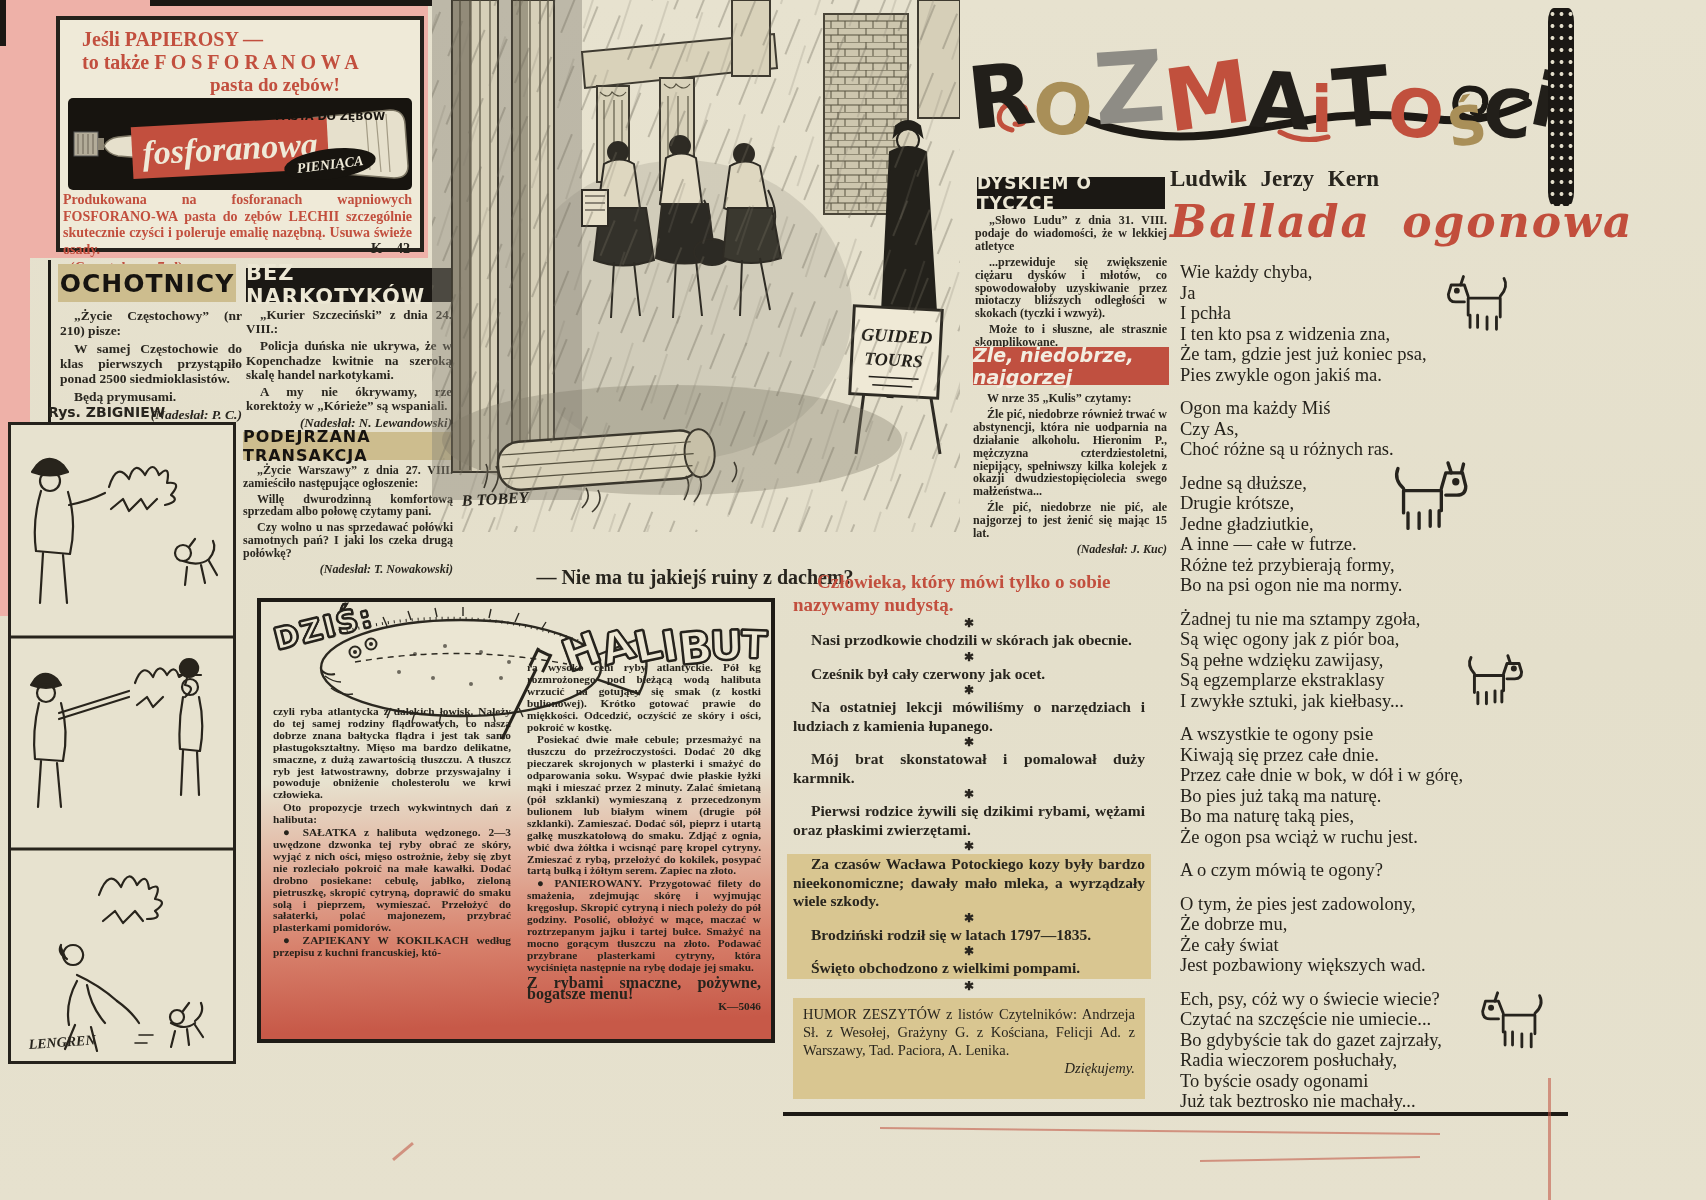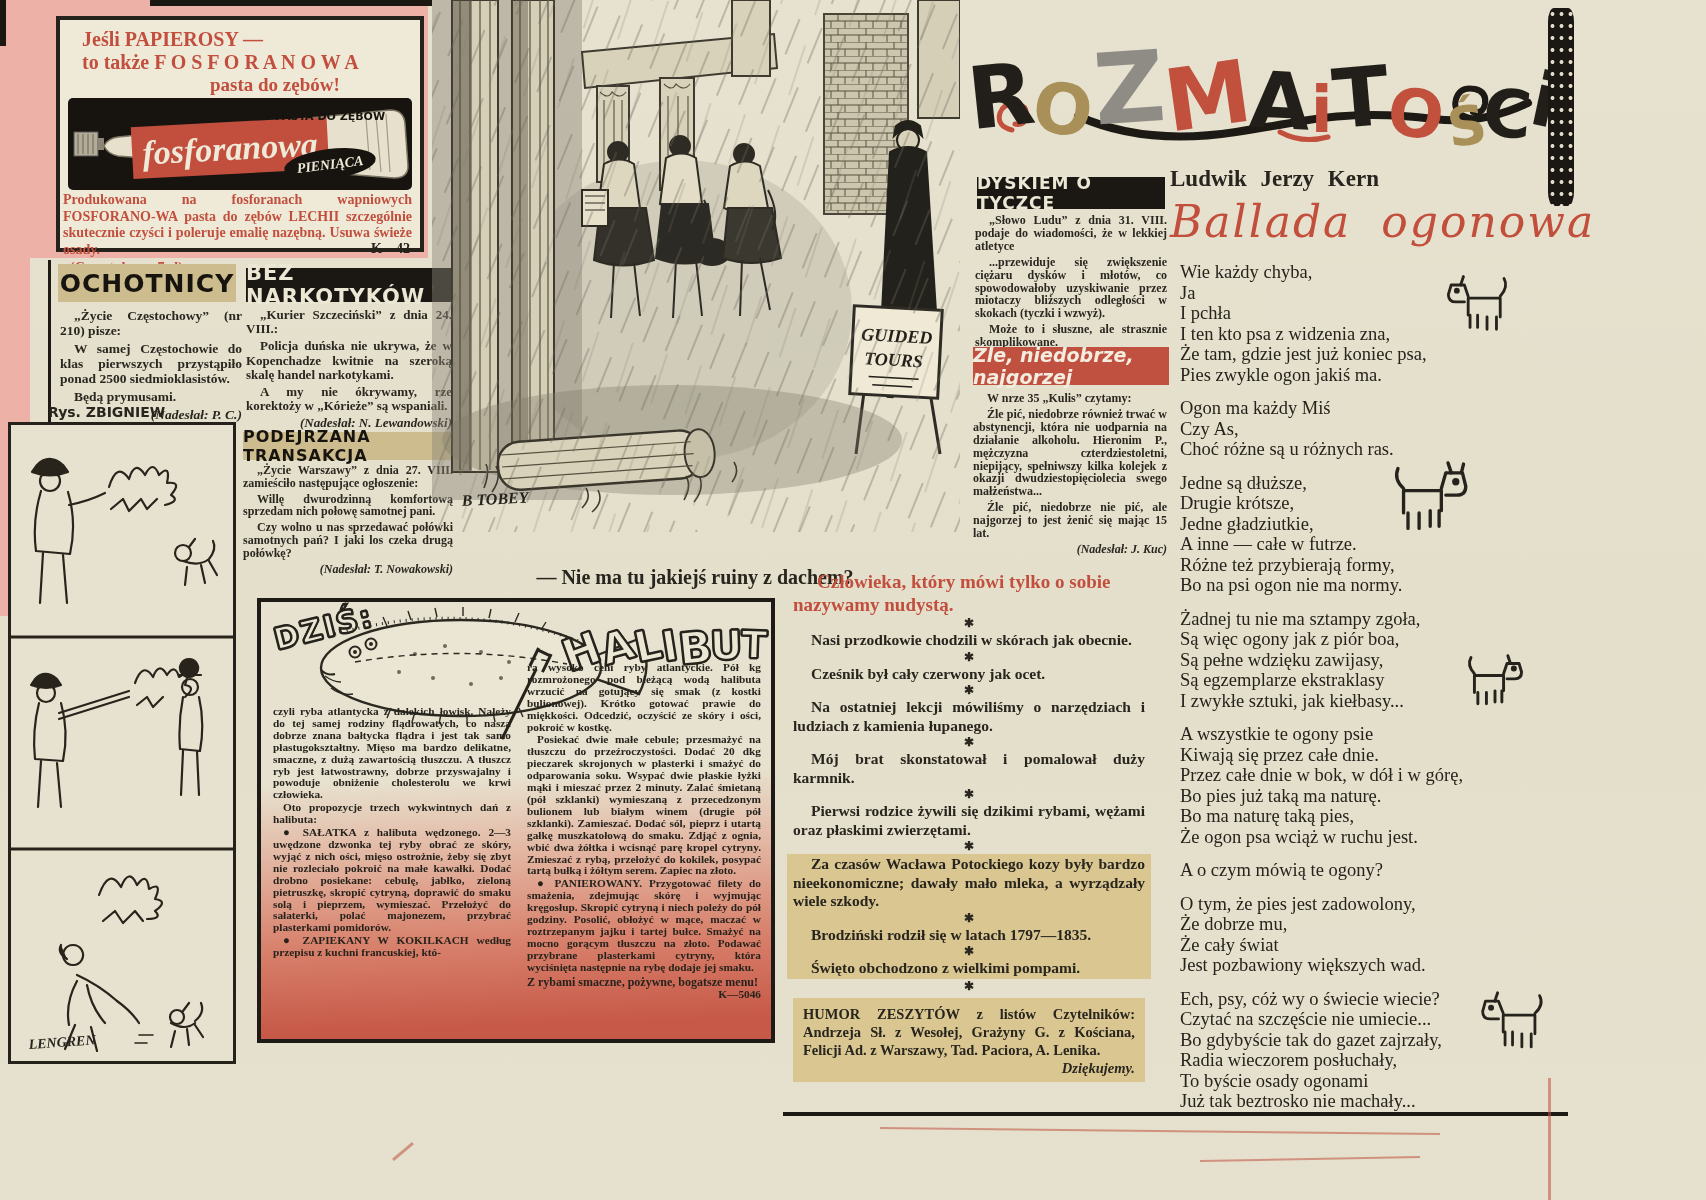--- a/index.html
+++ b/index.html
@@ -23,36 +23,36 @@
   #ad-box{background:#efead8;border:4px solid #25221c;}
   .ad-red{color:#c24f3e;font-weight:bold;font-family:"Liberation Serif",serif;}
   
   #comic-box{border:3px solid #25221c;background:#e7e2cf;}
   
   #halibut-box{border:4px solid #1e1b16;
      background:linear-gradient(178deg,#e7e2cf 0%,#e7e2cf 40%,#e2b39f 58%,#d8826d 76%,#c75948 95%);}
   .recipe{font-weight:bold;text-align:justify;color:#26231c;}
   .recipe p{margin:0 0 1px;text-indent:10px;}
   .recipe p.noind{text-indent:0;}
-  .recipe p.menu{font-size:12px;text-indent:0;margin-top:3px;}
+  .recipe p.menu{font-size:16px;text-indent:0;margin-top:3px;}
   .recipe p.code{text-align:right;text-indent:0;}
   .outline-txt{font-family:"DejaVu Sans",sans-serif;font-weight:bold;color:#ece7d4;
      -webkit-text-stroke:2px #26231d;
      text-shadow:-1.5px 0 #26231d,1.5px 0 #26231d,0 -1.5px #26231d,0 1.5px #26231d;}
   
   #humor{font-weight:bold;text-align:justify;}
   #humor .hum-hdr{color:#c24f3e;font-size:19px;line-height:23px;margin:0;}
   #humor p.joke{margin:0;text-indent:18px;font-size:15.5px;line-height:18.5px;}
   #humor .star{text-align:center;font-size:12px;line-height:15px;color:#2a2620;}
   #humor .tanwrap{background:#d9c691;margin:0 -6px;padding:1px 6px;}
-  .humor-footer{background:#d9c691;font-weight:bold;font-size:14.5px;line-height:18px;
-     padding:7px 10px 5px;text-align:justify;}
+  .humor-footer{background:#d9c691;font-weight:normal;font-size:14.5px;line-height:18px;
+     padding:7px 10px 22px;text-align:justify;}
   .humor-footer .thanks{display:block;text-align:right;font-style:italic;}
   
-  #poem-title{color:#c24e3c;font-family:"DejaVu Serif",serif;font-style:italic;font-weight:normal;}
+  #poem-title{color:#c24e3c;font-family:"DejaVu Serif",serif;font-style:italic;font-weight:bold;}
   .stanza{margin:0 0 13px;}
   .pline{font-size:18.5px;line-height:20.5px;color:#26231c;}
   
   #masthead{display:flex;align-items:flex-end;}
   #masthead span{display:inline-block;font-family:"DejaVu Sans",sans-serif;font-weight:bold;line-height:.78;}
   #dots-strip{background:#1b1814;border-radius:6px/14px;
      background-image:radial-gradient(circle,#e4decb 1.6px,rgba(0,0,0,0) 2.3px);
      background-size:9px 12px;}
   .redmark{background:#c0503e;opacity:.55;}
 </style>
@@ -102,21 +102,21 @@
   <div class="abs news" style="left:246px;top:308px;width:206px;font-size:13px;line-height:14.2px;">
       <p>„Kurier Szczeciński” z dnia 24. VIII.:</p>
       <p>Policja duńska nie ukrywa, że w Kopenchadze kwitnie na szeroką skalę handel narkotykami.</p>
       <p>A my nie ókrywamy, rze korektoży w „Kórieże” są wspaniali.</p>
       <p class="credit">(Nadesłał: N. Lewandowski)</p>
     </div>
 
   <div class="abs hdr hdr-tan" style="left:243px;top:432px;width:214px;height:28px;font-size:16px;">PODEJRZANA TRANSAKCJA</div>
   <div class="abs news" style="left:243px;top:464px;width:210px;font-size:12px;line-height:12.8px;">
       <p>„Życie Warszawy” z dnia 27. VIII. zamieściło następujące ogłoszenie:</p>
-      <p>Willę dwurodzinną komfortową sprzedam nich połowę samotnej pani.</p>
+      <p>Willę dwurodzinną komfortową sprzedam albo połowę czytamy pani.</p>
       <p>Czy wolno u nas sprzedawać połówki samotnych pań? I jaki los czeka drugą połówkę?</p>
       <p class="credit">(Nadesłał: T. Nowakowski)</p>
     </div>
 
   <div class="abs" style="left:48px;top:404px;width:190px;font-family:'DejaVu Sans',sans-serif;font-weight:bold;font-size:14px;">Rys. ZBIGNIEW LENGREN</div>
   <div class="abs" id="comic-box" style="left:8px;top:422px;width:222px;height:636px;">
     <svg width="222" height="636" viewBox="0 0 222 636">
       <g fill="none" stroke="#28241c" stroke-width="2.2" stroke-linecap="round" stroke-linejoin="round">
         <line x1="0" y1="212" x2="222" y2="212" stroke-width="3"></line>
         <line x1="0" y1="424" x2="222" y2="424" stroke-width="3"></line>

